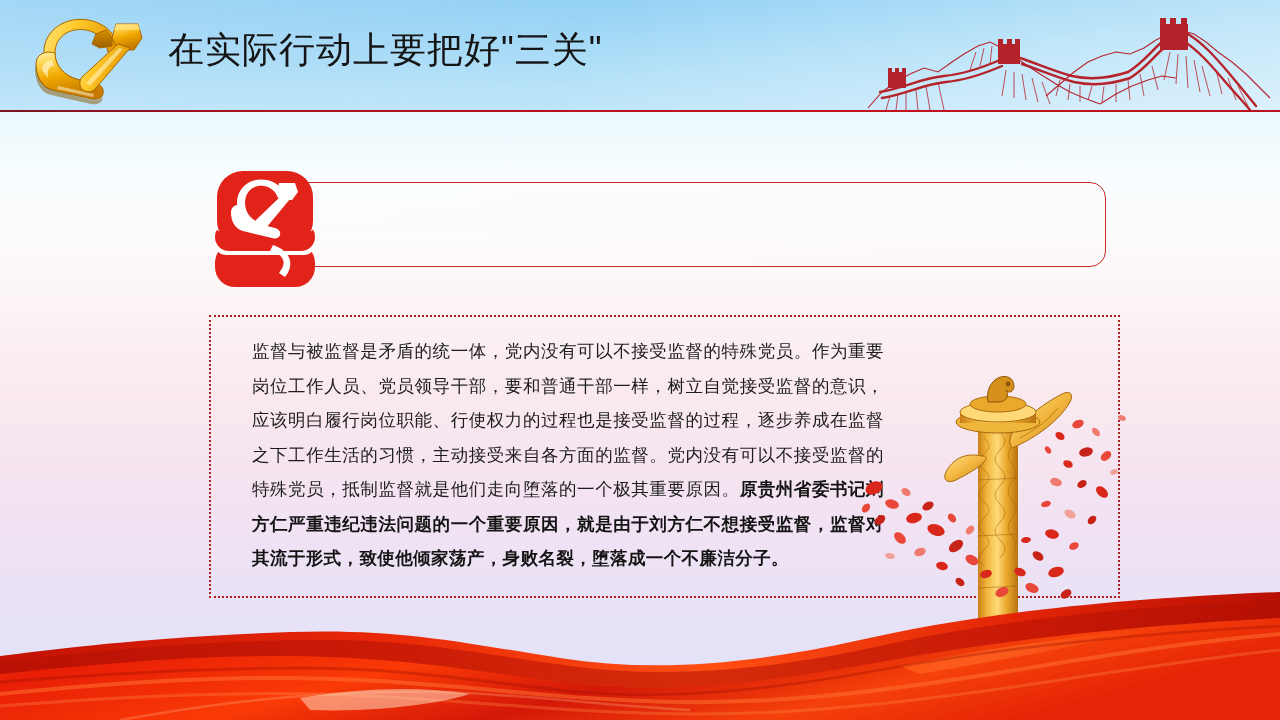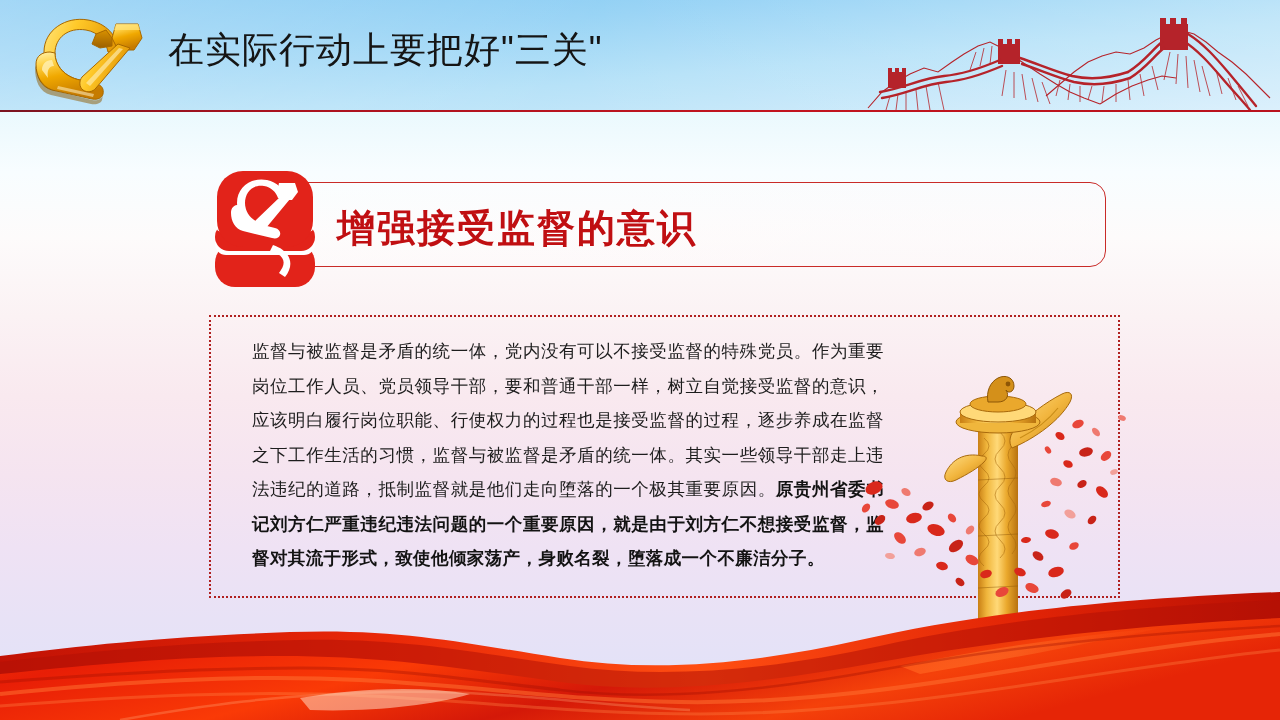--- a/index.html
+++ b/index.html
@@ -249,26 +249,25 @@
       <path d="M30,36 C30,20 44,10 60,13 C70,15 77,22 79,31 L71,31 C69,25 64,20 57,19 C46,17 38,25 38,36 C38,46 45,54 56,57 L54,65 C39,61 30,50 30,36 Z"></path>
 
       <path d="M24,46 C24,40 28,37 34,38 L38,39 C38,48 45,55 56,58 L68,61 C72,62 74,65 73,68 C72,71 69,72 65,71 L36,64 C28,62 24,54 24,46 Z"></path>
 
       <path d="M72,16 L88,16 L91,25 L85,33 L74,33 L70,25 Z"></path>
 
       <path d="M74,29 L83,32 L59,61 C57,64 53,65 50,62 C47,60 47,56 49,53 Z"></path>
     </g>
   </svg>
 
-  <div id="title-text">增强接受监督的意识</div>
 
   <div id="content-box"></div>
 
   <div id="body-text">
-    <span>监督与被监督是矛盾的统一体，党内没有可以不接受监督的特殊党员。作为重要岗位工作人员、党员领导干部，要和普通干部一样，树立自觉接受监督的意识，应该明白履行岗位职能、行使权力的过程也是接受监督的过程，逐步养成在监督之下工作生活的习惯，监督与被监督是矛盾的统一体。其实一些领导干部走上违法违纪的道路，抵制监督就是他们走向堕落的一个极其重要原因。</span><span class="em">原贵州省委书记刘方仁严重违纪违法问题的一个重要原因，就是由于刘方仁不想接受监督，监督对其流于形式，致使他倾家荡产，身败名裂，堕落成一个不廉洁分子。</span>
+    <span>监督与被监督是矛盾的统一体，党内没有可以不接受监督的特殊党员。作为重要岗位工作人员、党员领导干部，要和普通干部一样，树立自觉接受监督的意识，应该明白履行岗位职能、行使权力的过程也是接受监督的过程，逐步养成在监督之下工作生活的习惯，主动接受来自各方面的监督。党内没有可以不接受监督的特殊党员，抵制监督就是他们走向堕落的一个极其重要原因。</span><span class="em">原贵州省委书记刘方仁严重违纪违法问题的一个重要原因，就是由于刘方仁不想接受监督，监督对其流于形式，致使他倾家荡产，身败名裂，堕落成一个不廉洁分子。</span>
   </div>
 
   <svg id="huabiao-wrap" viewBox="0 0 330 260">
     <defs>
       <linearGradient id="gCol" x1="0" y1="0" x2="1" y2="0">
         <stop offset="0%" stop-color="#c97f14"></stop>
         <stop offset="22%" stop-color="#f0b63c"></stop>
         <stop offset="48%" stop-color="#ffd978"></stop>
         <stop offset="72%" stop-color="#eaa82c"></stop>
         <stop offset="100%" stop-color="#b8720f"></stop>

